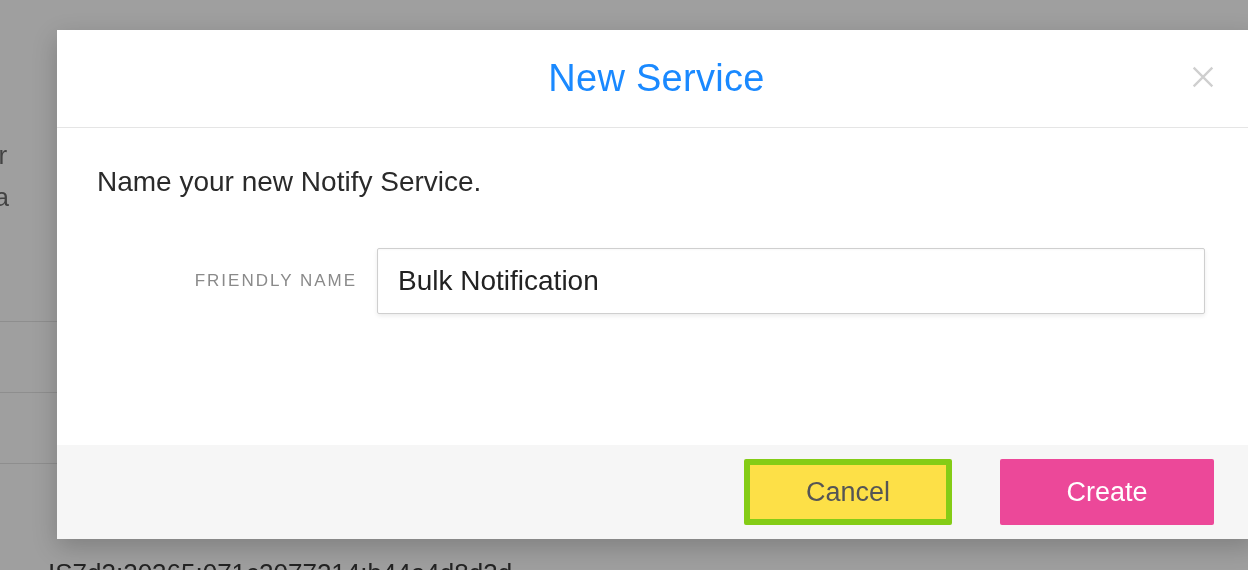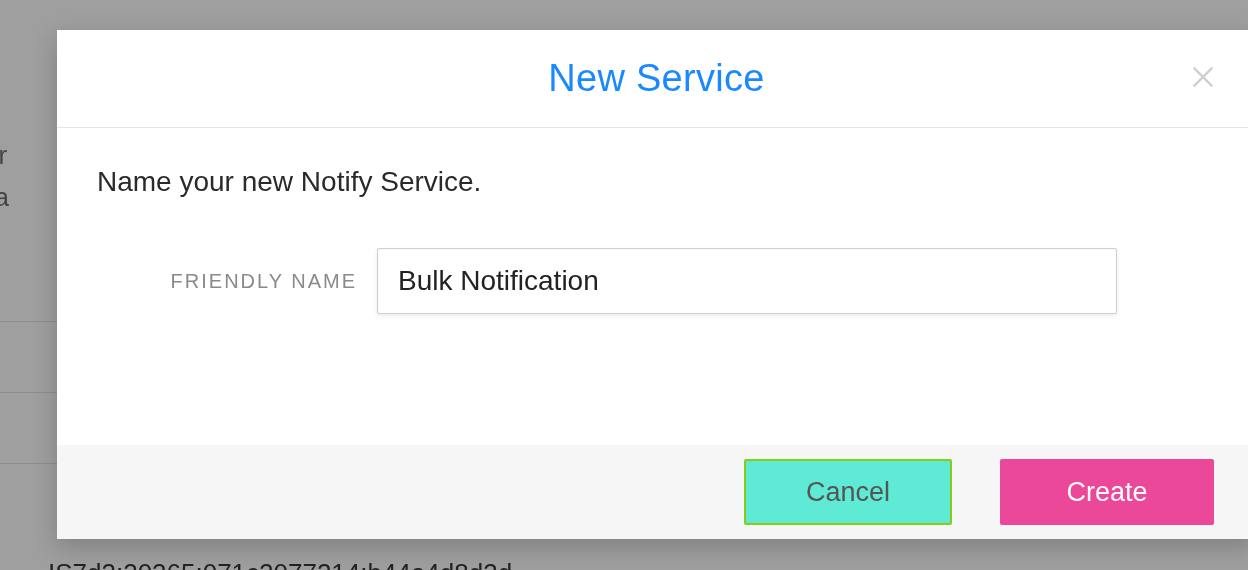--- a/index.html
+++ b/index.html
@@ -64,27 +64,27 @@
     font-size: 28px;
     color: #2a2a2a;
     margin-bottom: 50px;
   }
   .form-row {
     display: flex; align-items: center;
   }
   .form-label {
     width: 280px;
     text-align: right;
-    font-size: 20px;
+    font-size: 17px;
     letter-spacing: 2px;
     color: #8a8a8a;
     padding-right: 20px;
   }
   .form-input {
-    width: 740px;
+    width: 828px;
     height: 66px;
     padding: 0 20px;
     font-size: 28px;
     color: #222;
     border: 1px solid #cfcfcf;
     border-radius: 2px;
     box-shadow: 0 2px 4px rgba(0,0,0,0.08), inset 0 1px 2px rgba(0,0,0,0.03);
     outline: none;
   }
 
@@ -97,23 +97,23 @@
   }
   .btn {
     height: 66px;
     min-width: 208px;
     font-size: 27px;
     border-radius: 2px;
     cursor: pointer;
     display: inline-flex; align-items: center; justify-content: center;
   }
   .btn-secondary {
-    background: #5eead4;
+    background: #fde047;
     color: #555;
-    border: 2px solid #84cc16;
+    border: 6px solid #84cc16;
   }
   .btn-primary {
     background: #ec4899;
     color: #fff;
     border: none;
     min-width: 214px;
     font-weight: 500;
   }
 </style>
 </head>

